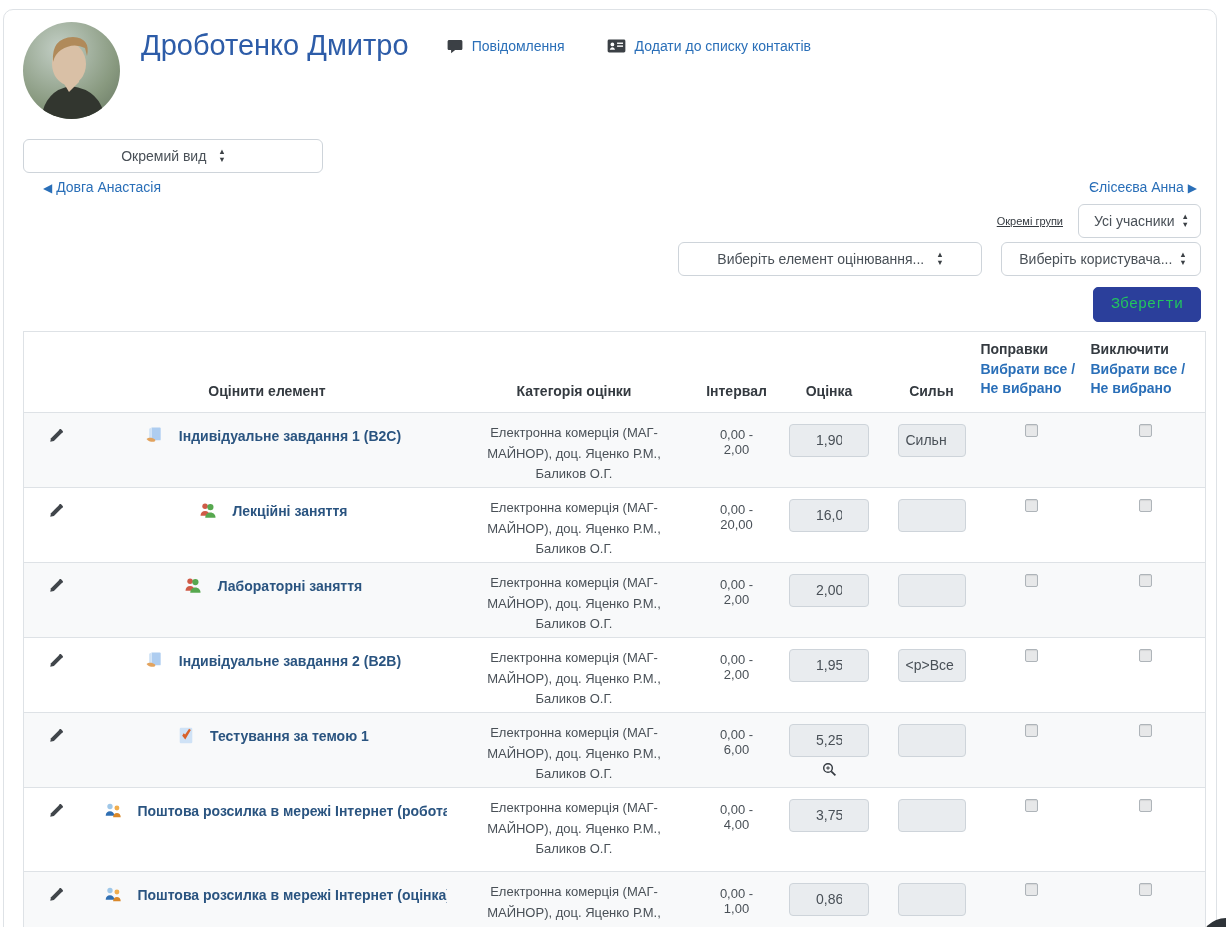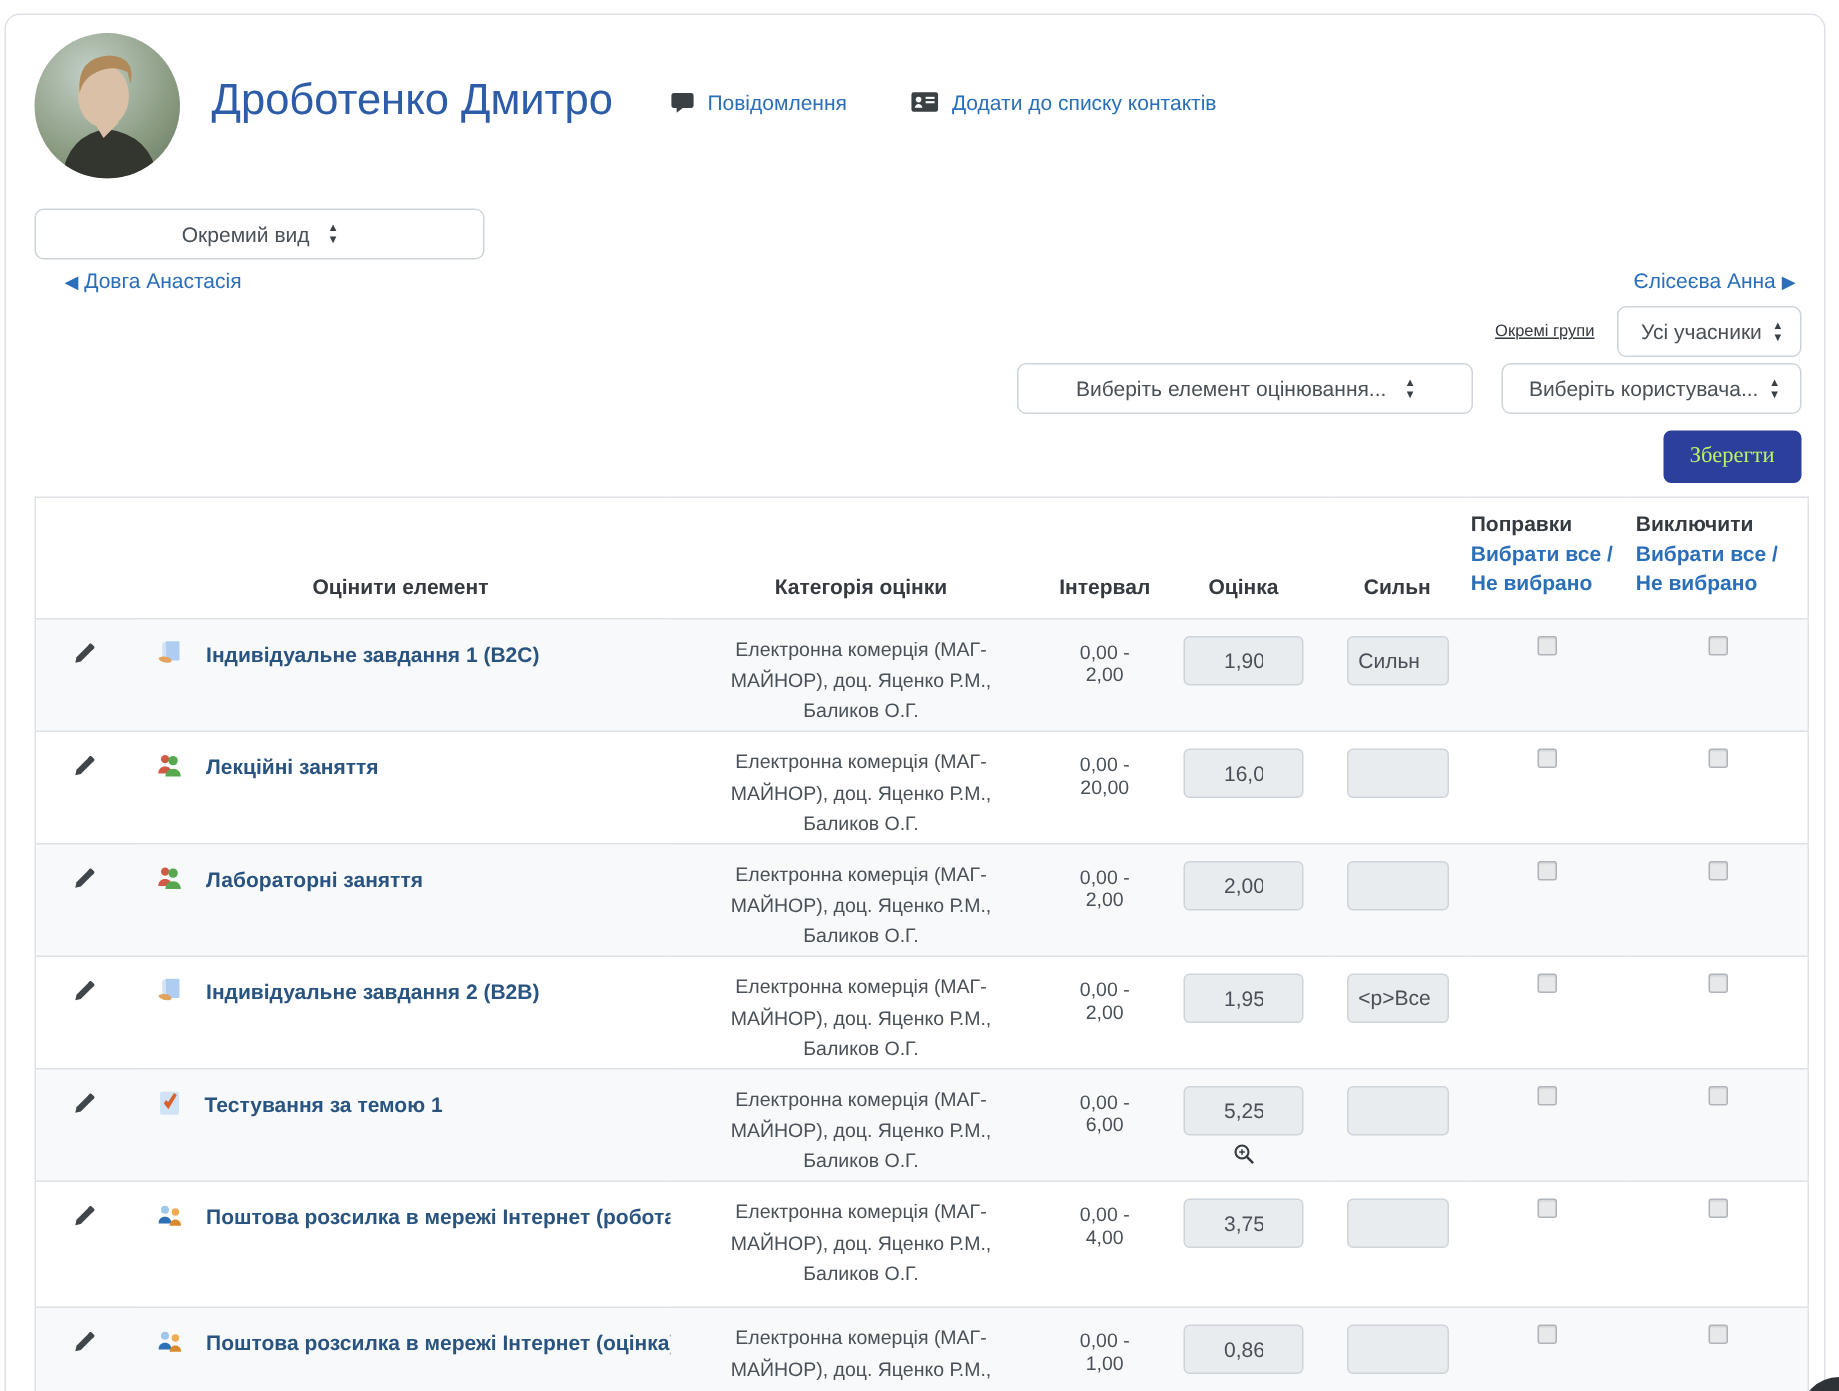--- a/index.html
+++ b/index.html
@@ -9,21 +9,21 @@
 
   .card { position:absolute; left:3px; top:9px; width:1214px; height:1140px;
     background:#fff; border:1px solid #dee2e6; border-radius:10px;
     padding:12px 15px 0 19px; }
 
   
   .profile-head { display:flex; align-items:flex-start; }
   .avatar { width:97px; height:97px; border-radius:50%; flex:none; overflow:hidden;
     background:radial-gradient(circle at 38% 28%, #c3cfc6, #88997f 62%, #63735f); position:relative; }
   .avatar svg { position:absolute; left:0; top:0; }
-  .head-main { display:flex; margin-left:21px; margin-top:30px; }
+  .head-main { display:flex; margin-left:21px; margin-top:8px; }
   .page-title { font-size:29px; font-weight:400; color:#2d5ca8; line-height:1.1; }
   .head-link { color:#2a6fb8; font-size:14px; display:inline-flex; align-items:center; gap:9px; }
   .head-link .ic { display:inline-flex; margin-top:1px; }
   .gap1 { margin-left:38px; } .gap2 { margin-left:42px; }
 
   
   .selectbox { display:inline-flex; justify-content:center; align-items:center;
     border:1px solid #ced4da; border-radius:6px; height:34px; padding:0 12px 0 13px;
     font-size:14px; color:#495057; background:#fff; cursor:pointer; }
   .sel-arrow { display:inline-flex; flex-direction:column; align-items:center;
@@ -32,37 +32,37 @@
   .view-row { margin-top:20px; }
   .prevnext { display:flex; justify-content:space-between; margin-top:6px;
     font-size:14px; padding-right:4px; }
   .nav-link { color:#2a6fb8;margin-left:20px; }
   .tri { font-size:12px; }
 
   .groups-row { display:flex; justify-content:flex-end; align-items:center; gap:15px; margin-top:9px; }
   .groups-label { font-size:11px; color:#343a40;text-decoration:underline; }
   .filters-row { display:flex; justify-content:flex-end; gap:19px; margin-top:4px; }
   .save-row { display:flex; justify-content:flex-end; margin-top:11px; }
-  .btn-save { background:#2b3f9b; color:#bef264; border:1px solid #2b3f9b; border-radius:5px;
+  .btn-save { background:#2b3f9b; color:#22c55e; border:1px solid #2b3f9b; border-radius:5px;
     height:35px; padding:0 17px; font-size:15px; cursor:pointer;
-    font-family:Liberation Serif, serif; }
+    font-family:Liberation Mono, monospace; }
 
   
   table.grades { width:1182px; border-collapse:collapse; table-layout:fixed;
     margin-top:9px; border:1px solid #dee2e6; font-size:14px; background:#fff; }
   thead th { height:76px; vertical-align:bottom; padding:8px 4px 13px;
     font-weight:bold; font-size:14px; color:#343a40; text-align:center;
     border-bottom:1px solid #dee2e6; background:#fff; }
   thead th.h-item { text-align:center; padding-left:2px;margin-left:12px; }
   thead th.h-check { text-align:left; padding-left:4px; line-height:1.4; }
   thead th.h-check a { color:#2a6fb8; font-weight:bold; }
   tbody tr { height:75px; border-top:1px solid #dee2e6; }
   tbody tr:nth-child(odd) { background:#f8f9fa; }
   tbody tr:nth-child(6), tbody tr:nth-child(7) { height:84px; }
-  td { vertical-align:top; padding:12px 4px 0; }
+  td { vertical-align:top; padding:12px 4px 0;text-align:center; }
   td.c-edit { text-align:center; padding-top:15px; }
   td.c-item { padding-top:13px; white-space:nowrap; overflow:hidden; }
   .act-icon { display:inline-block; vertical-align:-4px; margin:0 11px 0 10px; }
   .item-link { color:#2a5480; font-weight:bold; font-size:14px; }
   td.c-cat { text-align:center; padding-top:10px; }
   td.c-cat span { display:inline-block; max-width:184px; font-size:13px;
     color:#495057; line-height:1.6; }
   td.c-range { text-align:center; padding-top:14px; font-size:13px; color:#495057; }
   td.c-grade, td.c-feedback { text-align:center; padding-top:11px; }
   .grade-in { width:80px; height:33px; background:#e9ecef; border:1px solid #ced4da;

